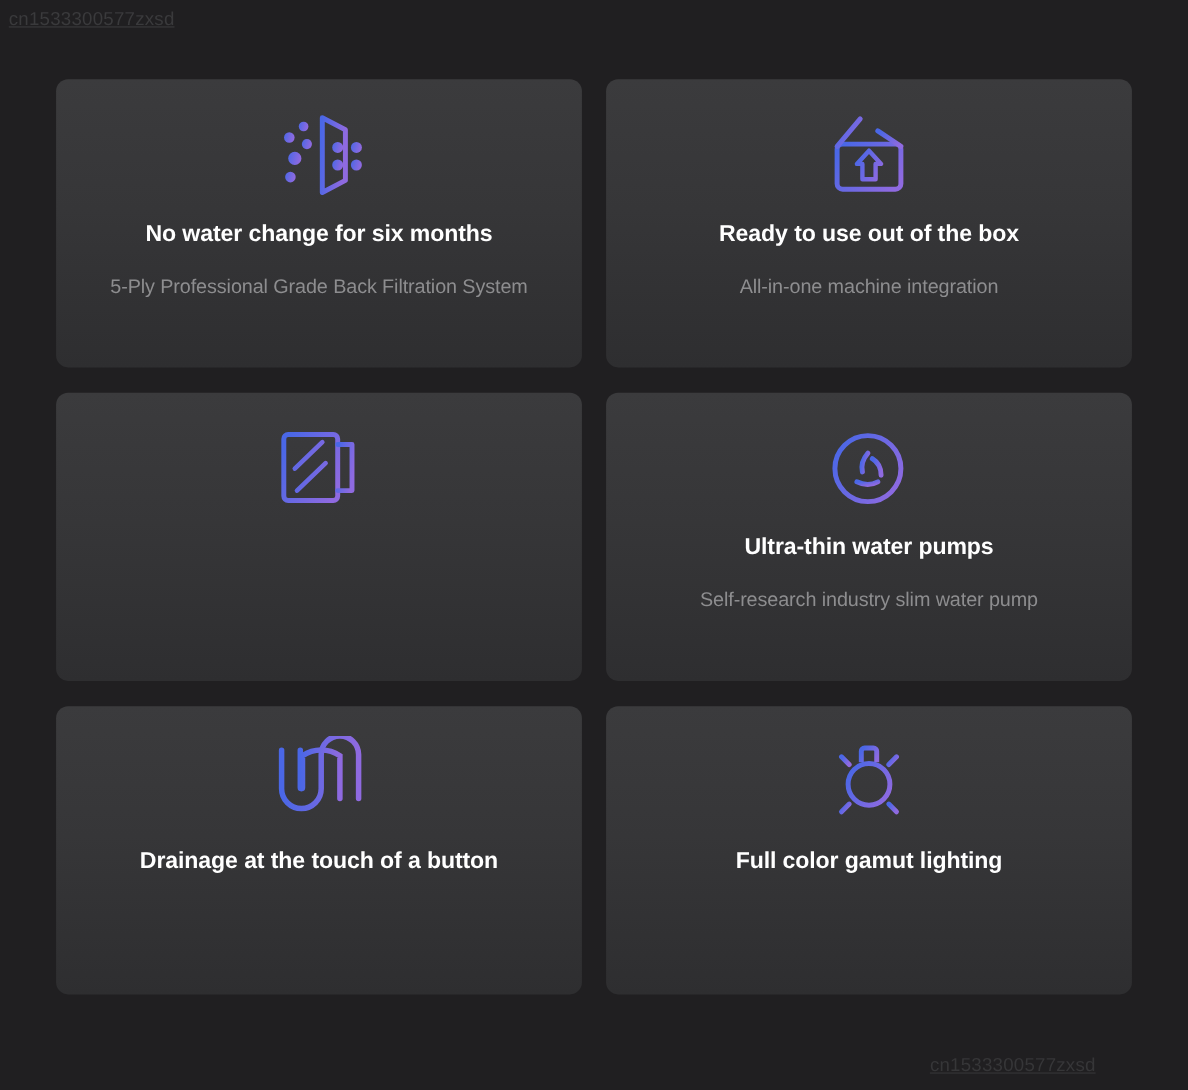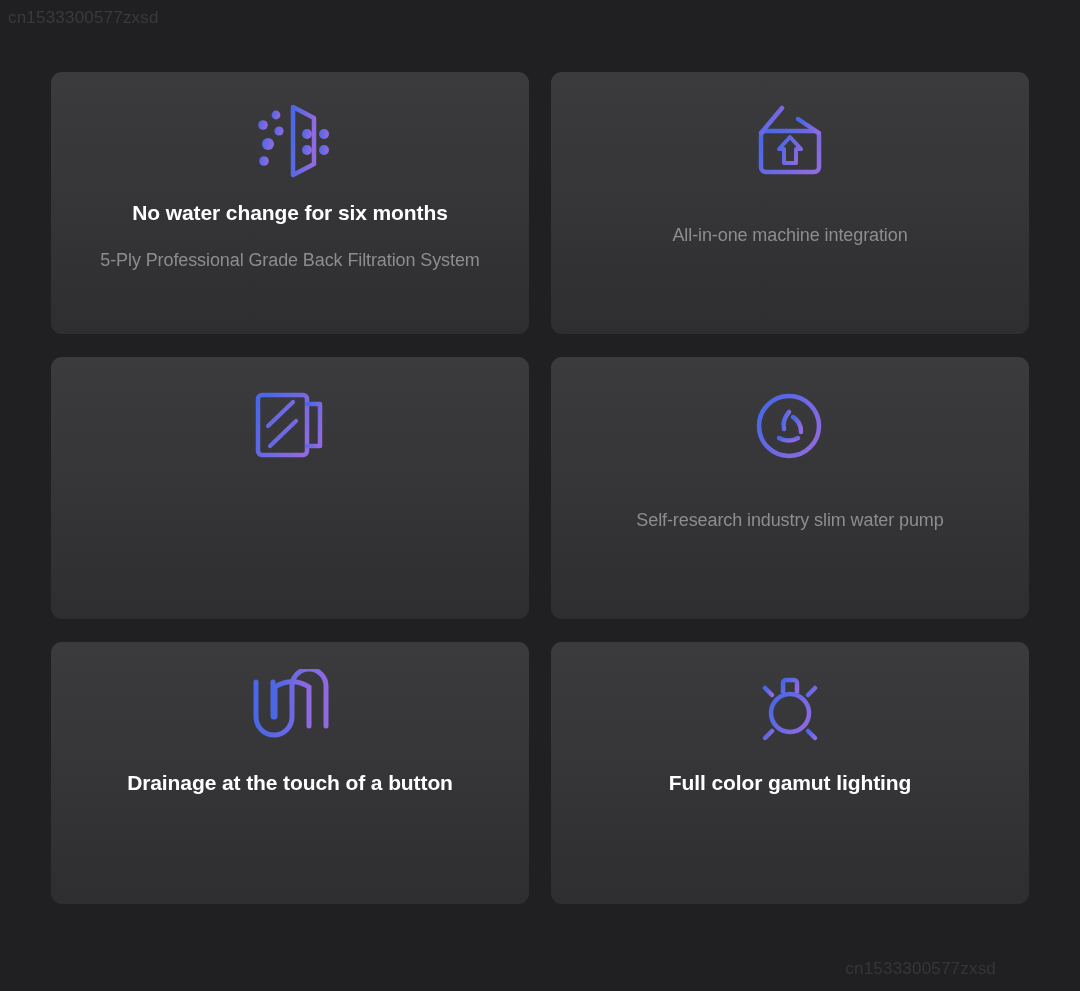--- a/index.html
+++ b/index.html
@@ -20,20 +20,21 @@
   
   .wm {
     position: absolute;
     font-family: "Liberation Sans", sans-serif;
     font-size: 17px;
     letter-spacing: 0.2px;
     color: #3a3a3c;
     white-space: nowrap;
     pointer-events: none;
     user-select: none;
+    text-decoration: underline;
   }
   .wm-topleft   { left: 8px;  top: 8px; }
   .wm-botright  { right: 84px; bottom: 12px; color: #363638; }
   .wm-card2     { left: 633px; top: 152px; color: #3f3f41; }
   .wm-card5     { left: 112px; top: 830px; color: #434345; }
 
   
   .feature-grid {
     position: absolute;
     left: 51px;
@@ -129,20 +130,21 @@
             <stop offset="0" stop-color="#4a67e6"></stop>
             <stop offset="1" stop-color="#8f6ae0"></stop>
           </linearGradient>
         </defs>
         <rect x="13" y="32" width="58" height="41" rx="5" stroke="url(#g2)" stroke-width="4.5" fill="none"></rect>
         <path d="M13 34 L34 9" stroke="url(#g2)" stroke-width="4.5" stroke-linecap="round"></path>
         <path d="M71 34 L50 20" stroke="url(#g2)" stroke-width="4.5" stroke-linecap="round"></path>
         <path d="M42 38 L53 50 L48 50 L48 64 L36 64 L36 50 L31 50 Z" stroke="url(#g2)" stroke-width="4" stroke-linejoin="round" fill="none"></path>
       </svg>
     </div>
+    <div class="card-title">Ready to use out of the box</div>
     <div class="card-desc">All-in-one machine integration</div>
   </div>
 
   <div class="feature-card">
     <div class="card-icon">
       <svg width="84" height="84" viewBox="0 0 84 84" fill="none" aria-hidden="true">
         <defs>
           <linearGradient id="g3" x1="0" y1="0.2" x2="1" y2="0.8">
             <stop offset="0" stop-color="#4a67e6"></stop>
             <stop offset="1" stop-color="#8f6ae0"></stop>
@@ -166,20 +168,21 @@
           </linearGradient>
         </defs>
         <circle cx="41" cy="42" r="30" stroke="url(#g4)" stroke-width="4.5" fill="none"></circle>
         <path d="M53 14 L72 14" stroke="url(#g4)" stroke-width="4.5" stroke-linecap="round"></path>
         <path d="M12 70 L31 70" stroke="url(#g4)" stroke-width="4.5" stroke-linecap="round"></path>
         <path d="M41 28 Q34 36 36 45" stroke="url(#g4)" stroke-width="4.5" stroke-linecap="round" fill="none"></path>
         <path d="M53 48 Q53 38 45 33" stroke="url(#g4)" stroke-width="4.5" stroke-linecap="round" fill="none"></path>
         <path d="M31 54 Q41 59 50 54" stroke="url(#g4)" stroke-width="4.5" stroke-linecap="round" fill="none"></path>
       </svg>
     </div>
+    <div class="card-title">Ultra-thin water pumps</div>
     <div class="card-desc">Self-research industry slim water pump</div>
   </div>
 
   <div class="feature-card">
     <div class="card-icon">
       <svg width="88" height="84" viewBox="0 0 88 84" fill="none" aria-hidden="true">
         <defs>
           <linearGradient id="g5" x1="0" y1="0.5" x2="1" y2="0.5">
             <stop offset="0" stop-color="#4a67e6"></stop>
             <stop offset="1" stop-color="#8f6ae0"></stop>

